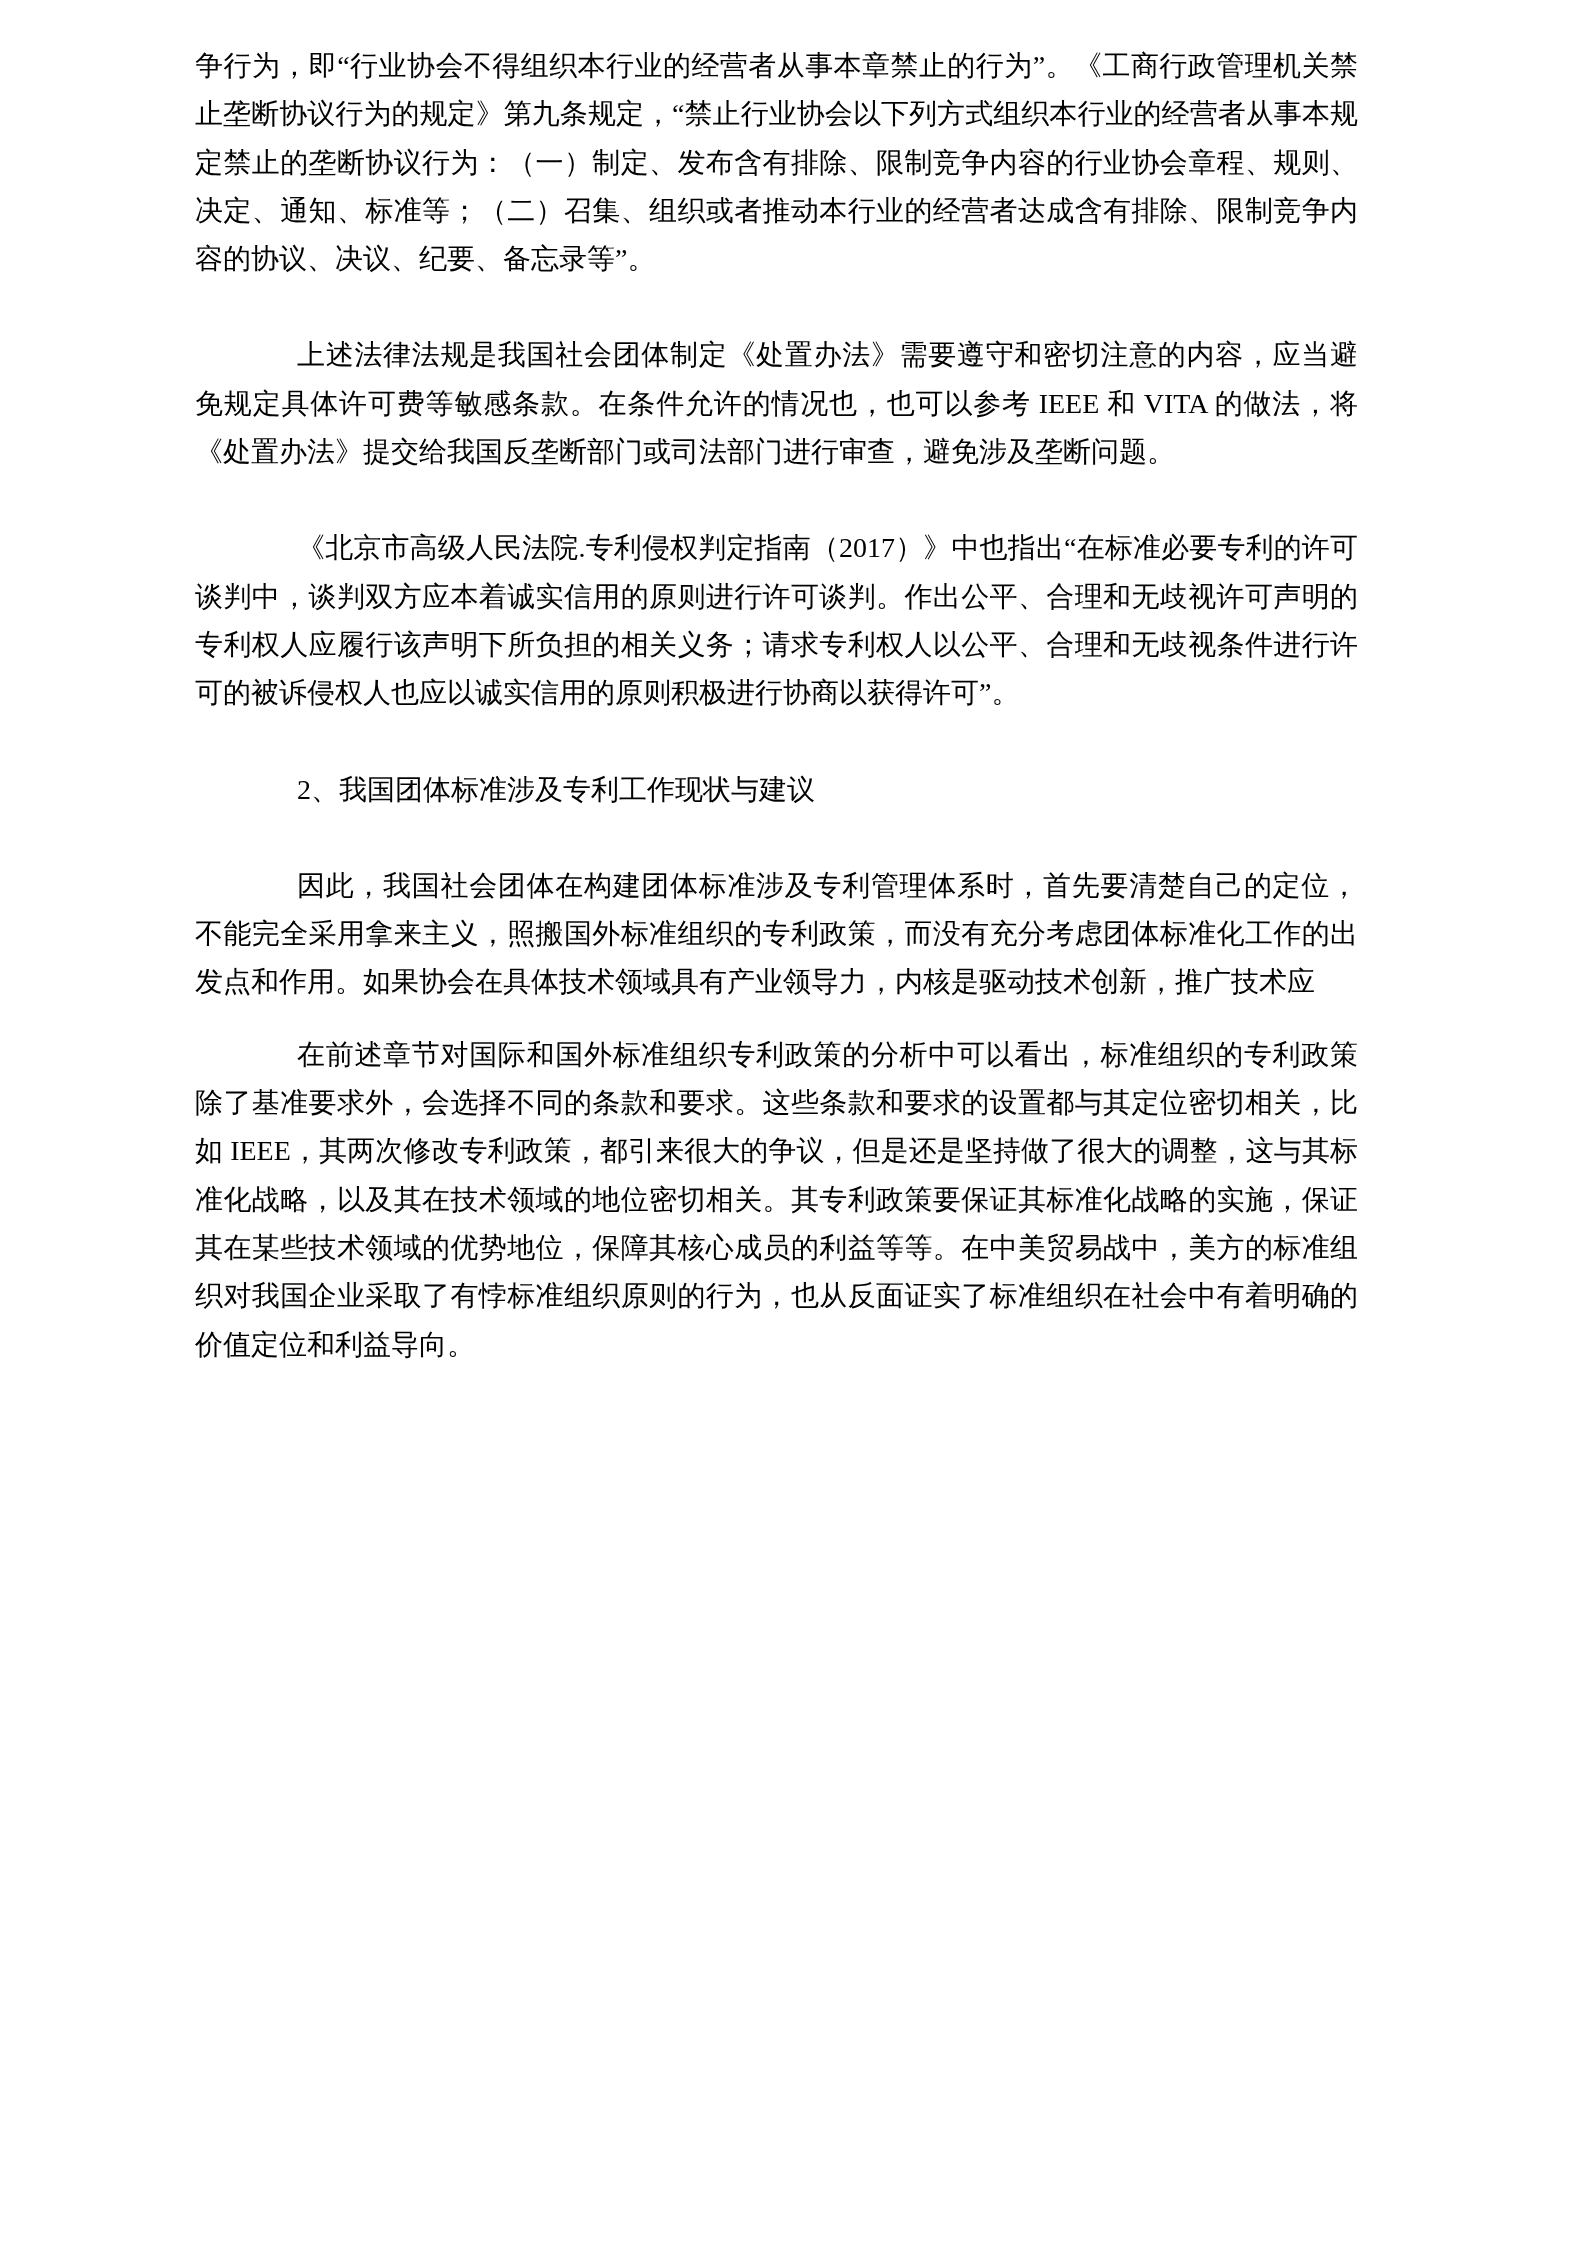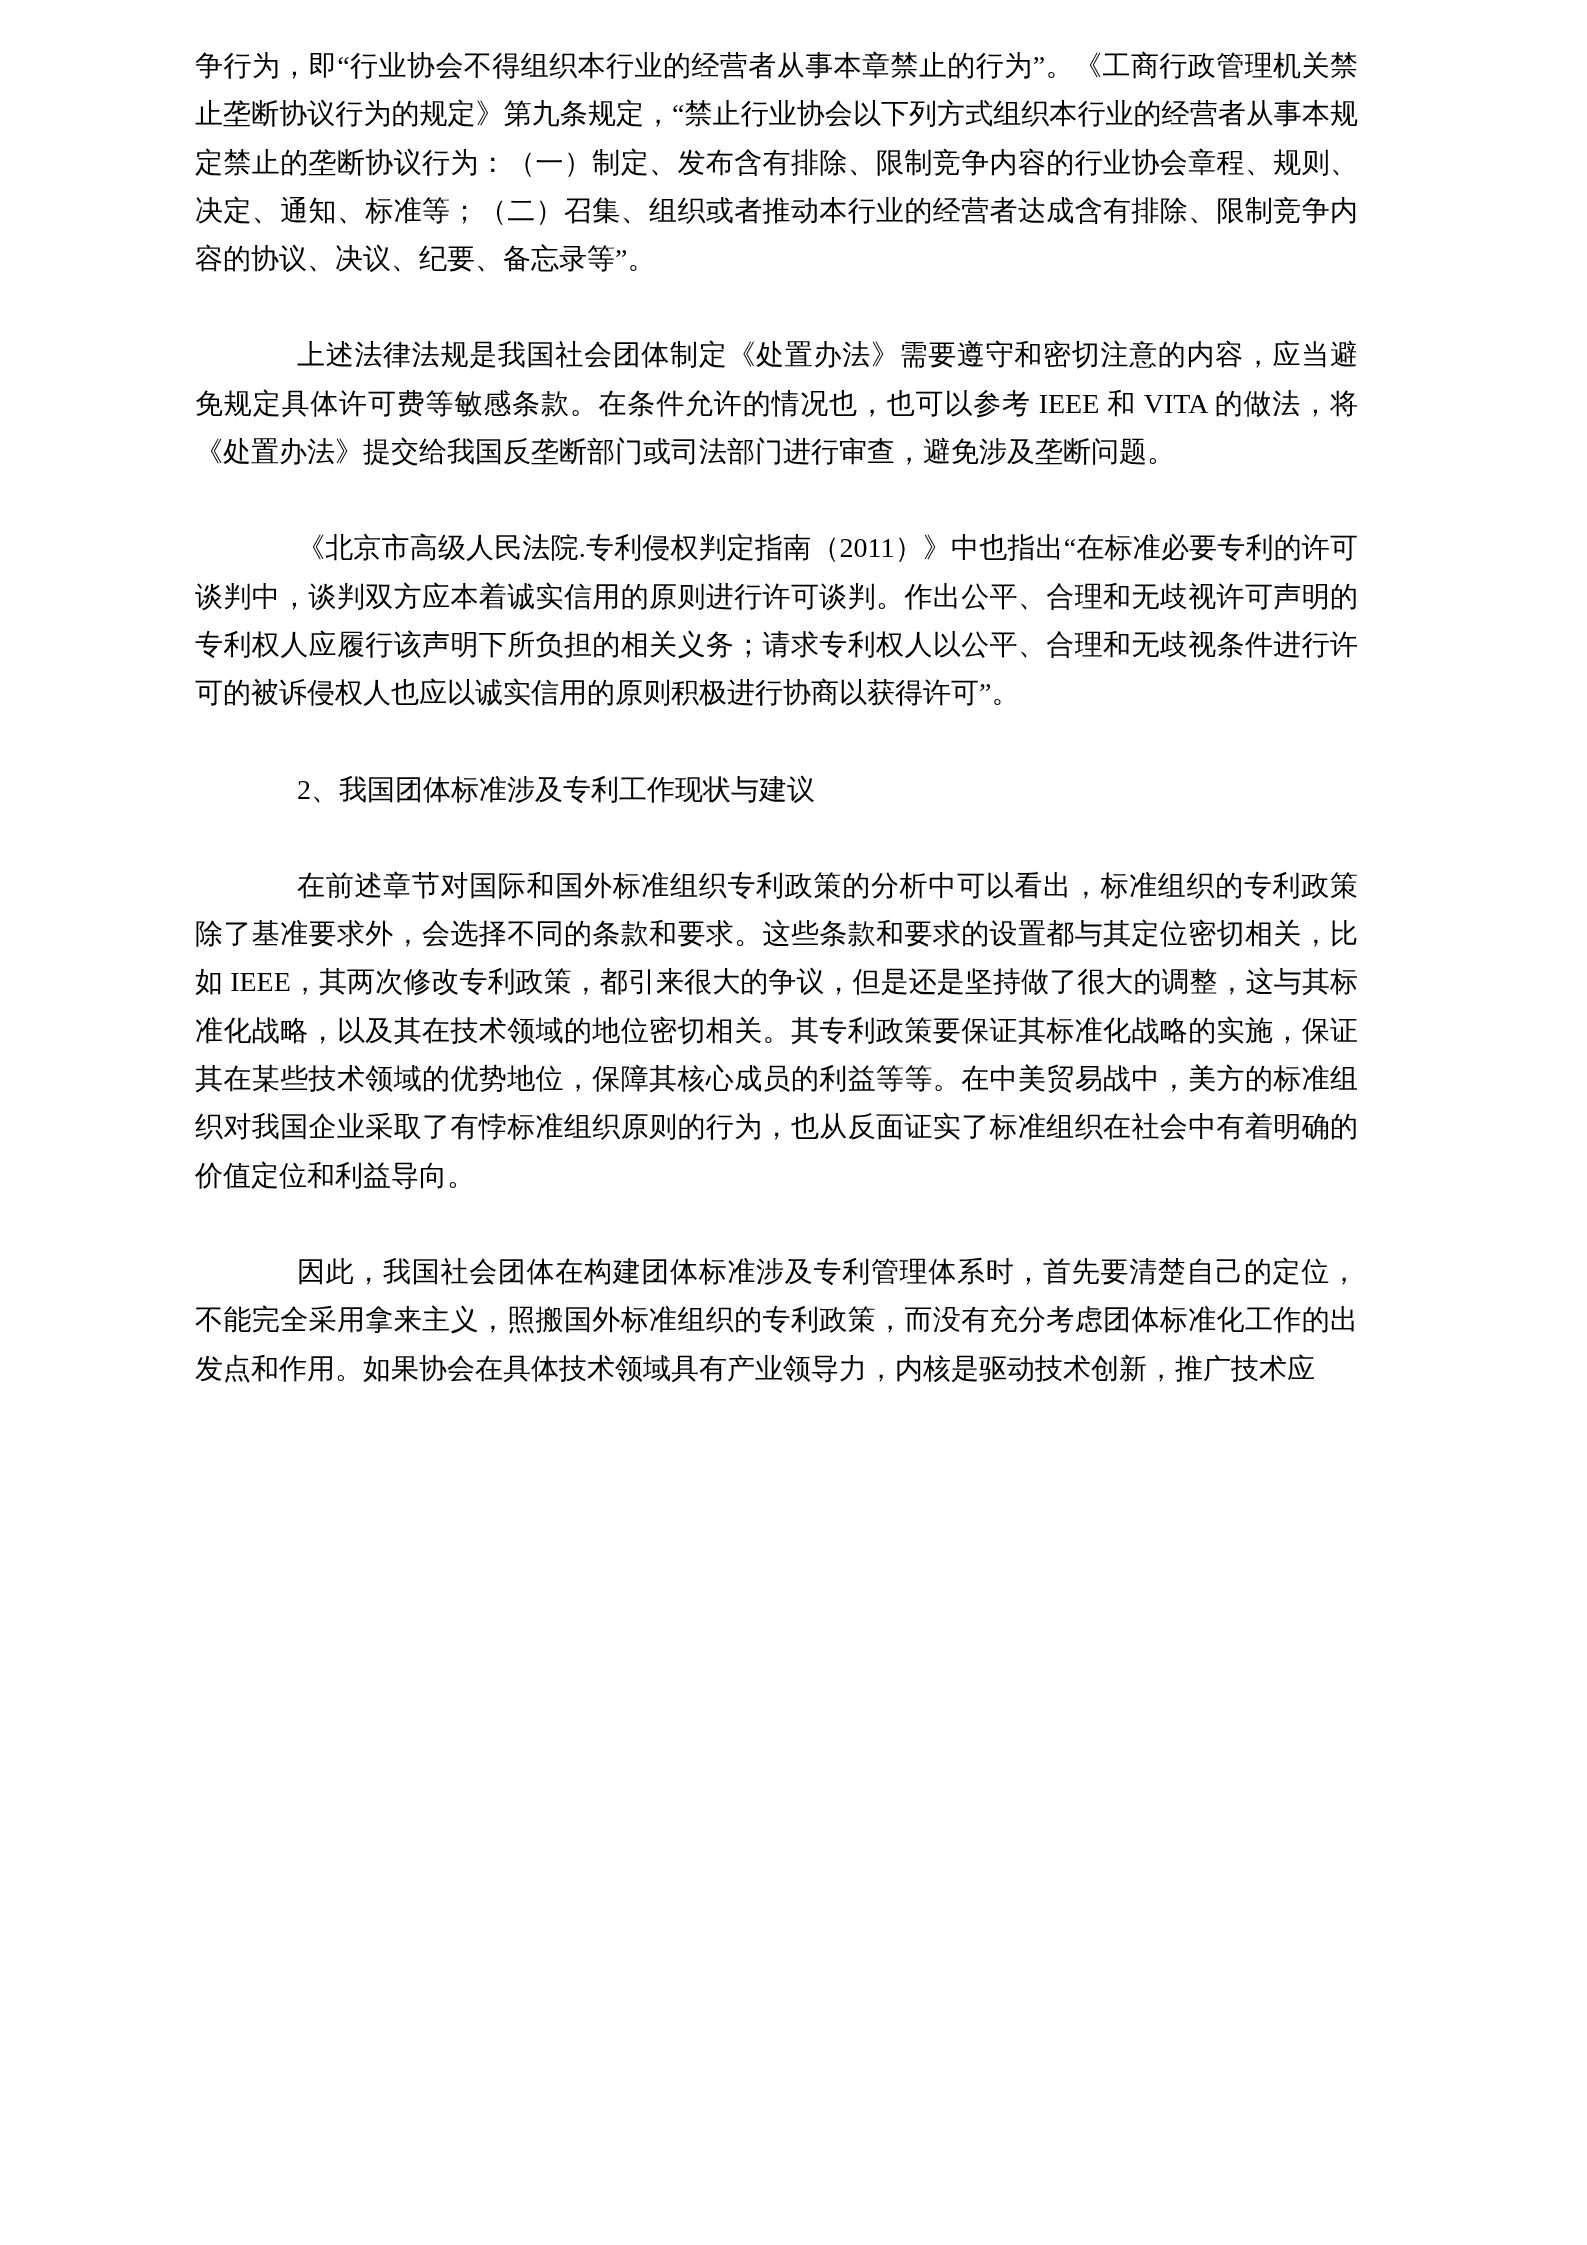--- a/index.html
+++ b/index.html
@@ -44,22 +44,22 @@
 </style>
 </head>
 <body>
 
 <div class="page">
   <p class="para first">争行为，即“行业协会不得组织本行业的经营者从事本章禁止的行为”。《工商行政管理机关禁止垄断协议行为的规定》第九条规定，“禁止行业协会以下列方式组织本行业的经营者从事本规定禁止的垄断协议行为：（一）制定、发布含有排除、限制竞争内容的行业协会章程、规则、决定、通知、标准等；（二）召集、组织或者推动本行业的经营者达成含有排除、限制竞争内容的协议、决议、纪要、备忘录等”。</p>
 
   <p class="para">上述法律法规是我国社会团体制定《处置办法》需要遵守和密切注意的内容，应当避免规定具体许可费等敏感条款。在条件允许的情况也，也可以参考 IEEE 和 VITA 的做法，将《处置办法》提交给我国反垄断部门或司法部门进行审查，避免涉及垄断问题。</p>
 
 
-  <p class="para">《北京市高级人民法院.专利侵权判定指南（2011）》中也指出“在标准必要专利的许可谈判中，谈判双方应本着诚实信用的原则进行许可谈判。作出公平、合理和无歧视许可声明的专利权人应履行该声明下所负担的相关义务；请求专利权人以公平、合理和无歧视条件进行许可的被诉侵权人也应以诚实信用的原则积极进行协商以获得许可”。</p>
+  <p class="para">《北京市高级人民法院.专利侵权判定指南（2017）》中也指出“在标准必要专利的许可谈判中，谈判双方应本着诚实信用的原则进行许可谈判。作出公平、合理和无歧视许可声明的专利权人应履行该声明下所负担的相关义务；请求专利权人以公平、合理和无歧视条件进行许可的被诉侵权人也应以诚实信用的原则积极进行协商以获得许可”。</p>
 
 
   <p class="para heading">2、我国团体标准涉及专利工作现状与建议</p>
 
 
+  <p class="para last">因此，我国社会团体在构建团体标准涉及专利管理体系时，首先要清楚自己的定位，不能完全采用拿来主义，照搬国外标准组织的专利政策，而没有充分考虑团体标准化工作的出发点和作用。如果协会在具体技术领域具有产业领导力，内核是驱动技术创新，推广技术应</p>
+
   <p class="para">在前述章节对国际和国外标准组织专利政策的分析中可以看出，标准组织的专利政策除了基准要求外，会选择不同的条款和要求。这些条款和要求的设置都与其定位密切相关，比如 IEEE，其两次修改专利政策，都引来很大的争议，但是还是坚持做了很大的调整，这与其标准化战略，以及其在技术领域的地位密切相关。其专利政策要保证其标准化战略的实施，保证其在某些技术领域的优势地位，保障其核心成员的利益等等。在中美贸易战中，美方的标准组织对我国企业采取了有悖标准组织原则的行为，也从反面证实了标准组织在社会中有着明确的价值定位和利益导向。</p>
-
-  <p class="para last">因此，我国社会团体在构建团体标准涉及专利管理体系时，首先要清楚自己的定位，不能完全采用拿来主义，照搬国外标准组织的专利政策，而没有充分考虑团体标准化工作的出发点和作用。如果协会在具体技术领域具有产业领导力，内核是驱动技术创新，推广技术应</p>
 </div>
 
 </body></html>

